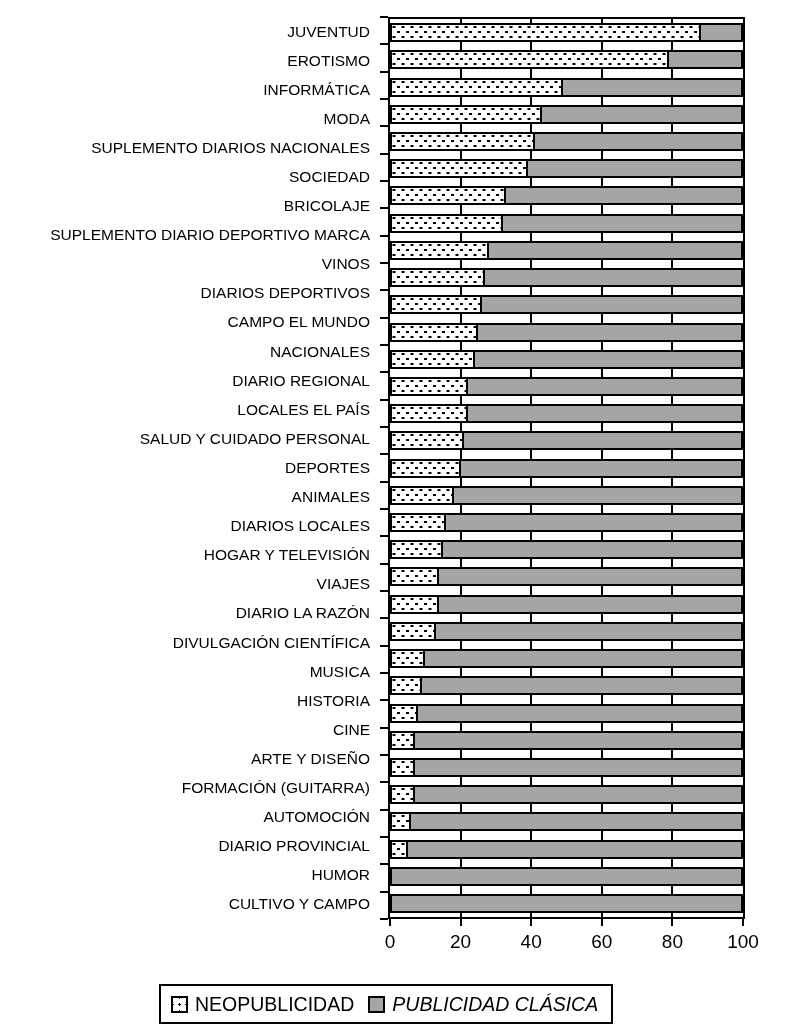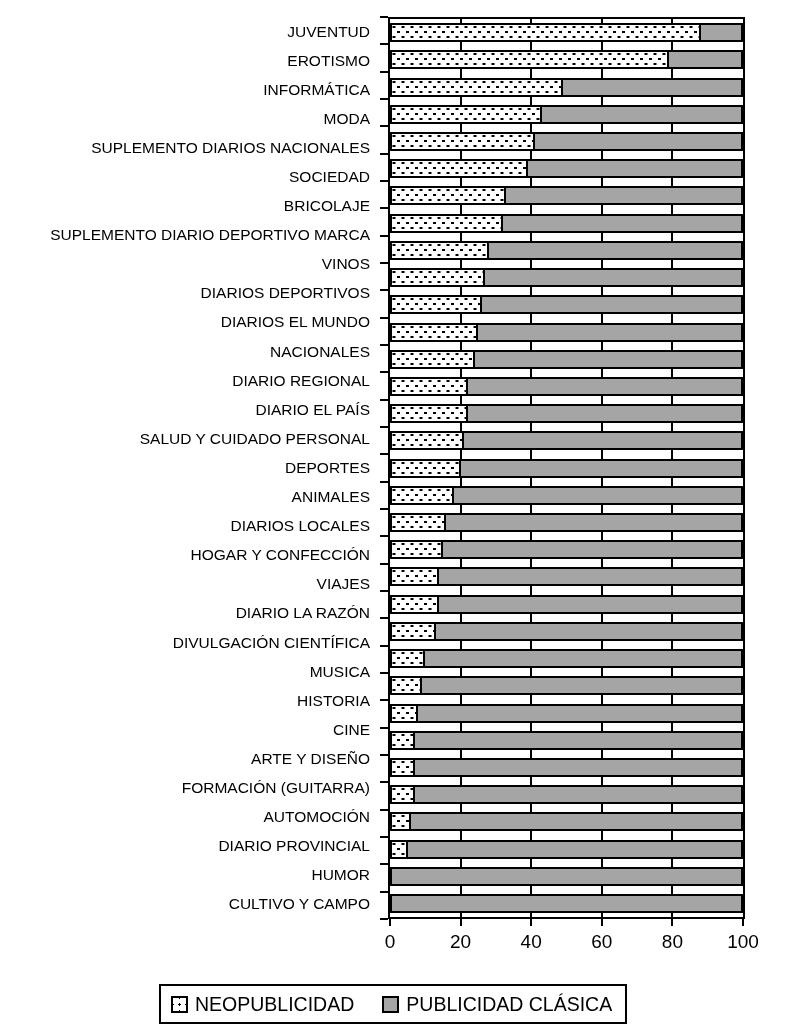--- a/index.html
+++ b/index.html
@@ -38,21 +38,21 @@
   .xaxis{position:absolute;left:390px;top:919px;width:353px;height:45px;}
   .xtick{position:absolute;top:0;width:2px;height:7px;background:#000;transform:translateX(-1px);}
   .xlabel{position:absolute;top:12px;transform:translateX(-50%);font-size:19px;}
   
   .legend{
     position:absolute;left:159px;top:984px;height:40px;border:2px solid #000;
     display:flex;align-items:center;padding:0 13px 0 10px;box-sizing:border-box;
     font-size:19.5px;white-space:nowrap;background:#fff;
   }
   .legend-item{display:flex;align-items:center;}
-  .legend-item + .legend-item{margin-left:28px;}
+  .legend-item + .legend-item{margin-left:14px;font-style:italic;}
   .swatch{width:17px;height:17px;border:2px solid #000;box-sizing:border-box;flex:0 0 auto;margin-right:7px;}
   .swatch-neo{
     background-color:#fff;
     background-image:radial-gradient(#000 1.1px,transparent 1.35px);
     background-size:7px 7px;background-position:3px 3px;
   }
   .swatch-classic{background:#a5a5a5;}
 </style>
 </head>
 <body>
@@ -63,29 +63,29 @@
       <div class="label-row">JUVENTUD</div>
       <div class="label-row">EROTISMO</div>
       <div class="label-row">INFORMÁTICA</div>
       <div class="label-row">MODA</div>
       <div class="label-row">SUPLEMENTO DIARIOS NACIONALES</div>
       <div class="label-row">SOCIEDAD</div>
       <div class="label-row">BRICOLAJE</div>
       <div class="label-row">SUPLEMENTO DIARIO DEPORTIVO MARCA</div>
       <div class="label-row">VINOS</div>
       <div class="label-row">DIARIOS DEPORTIVOS</div>
-      <div class="label-row">DIARIOS EL MUNDO</div>
+      <div class="label-row">CAMPO EL MUNDO</div>
       <div class="label-row">NACIONALES</div>
       <div class="label-row">DIARIO REGIONAL</div>
-      <div class="label-row">DIARIO EL PAÍS</div>
+      <div class="label-row">LOCALES EL PAÍS</div>
       <div class="label-row">SALUD Y CUIDADO PERSONAL</div>
       <div class="label-row">DEPORTES</div>
       <div class="label-row">ANIMALES</div>
       <div class="label-row">DIARIOS LOCALES</div>
-      <div class="label-row">HOGAR Y CONFECCIÓN</div>
+      <div class="label-row">HOGAR Y TELEVISIÓN</div>
       <div class="label-row">VIAJES</div>
       <div class="label-row">DIARIO LA RAZÓN</div>
       <div class="label-row">DIVULGACIÓN CIENTÍFICA</div>
       <div class="label-row">MUSICA</div>
       <div class="label-row">HISTORIA</div>
       <div class="label-row">CINE</div>
       <div class="label-row">ARTE Y DISEÑO</div>
       <div class="label-row">FORMACIÓN (GUITARRA)</div>
       <div class="label-row">AUTOMOCIÓN</div>
       <div class="label-row">DIARIO PROVINCIAL</div>

